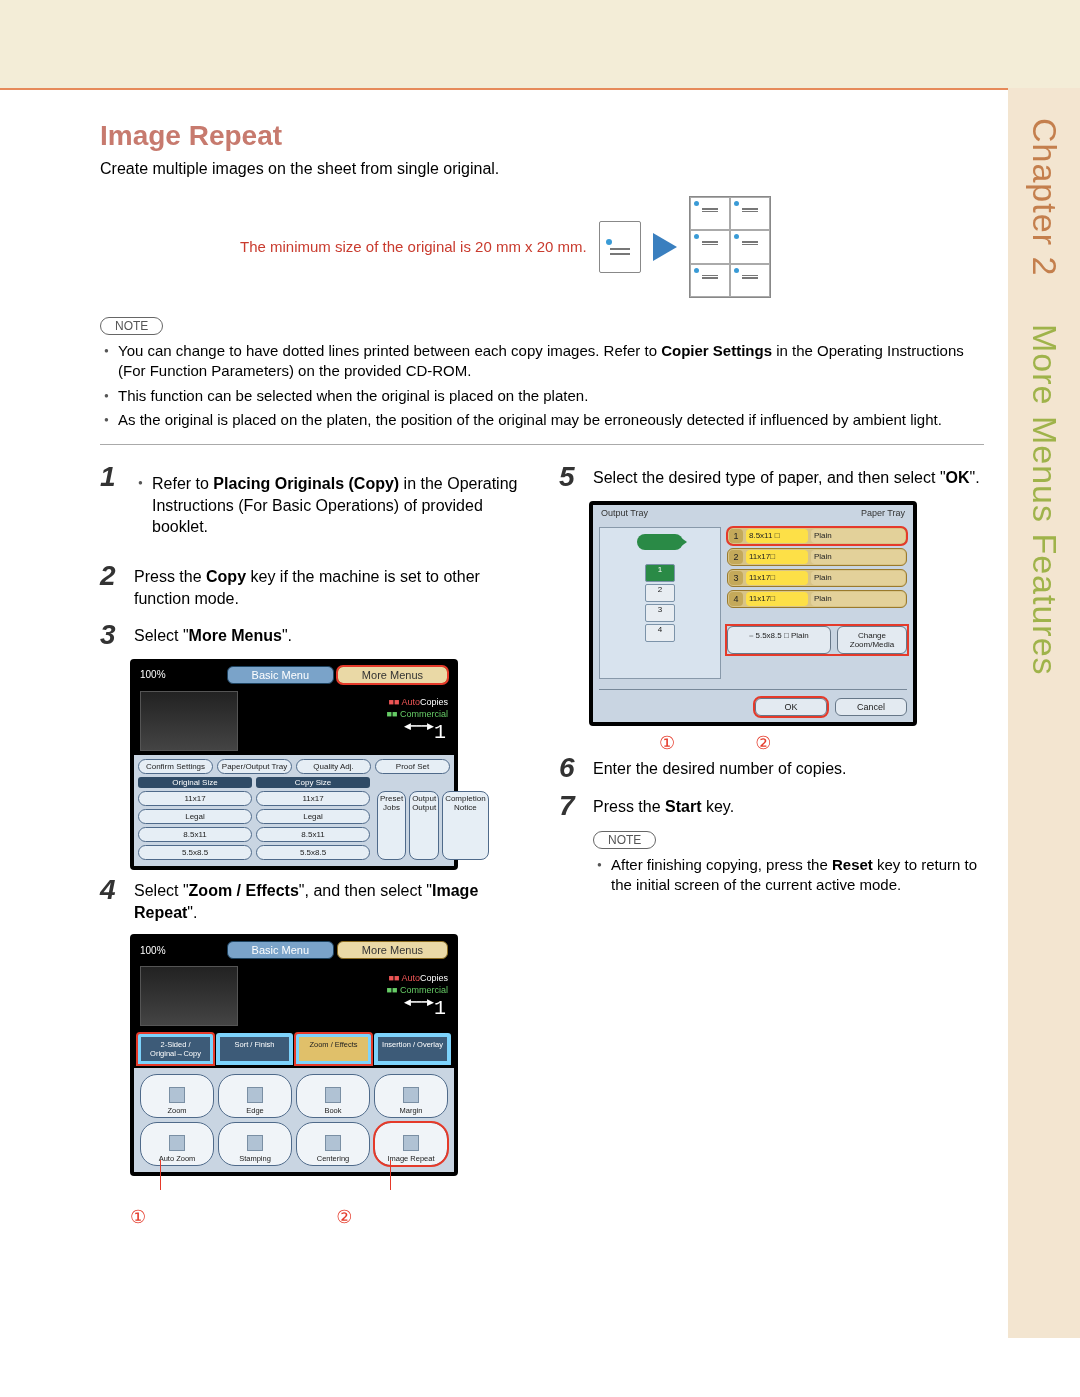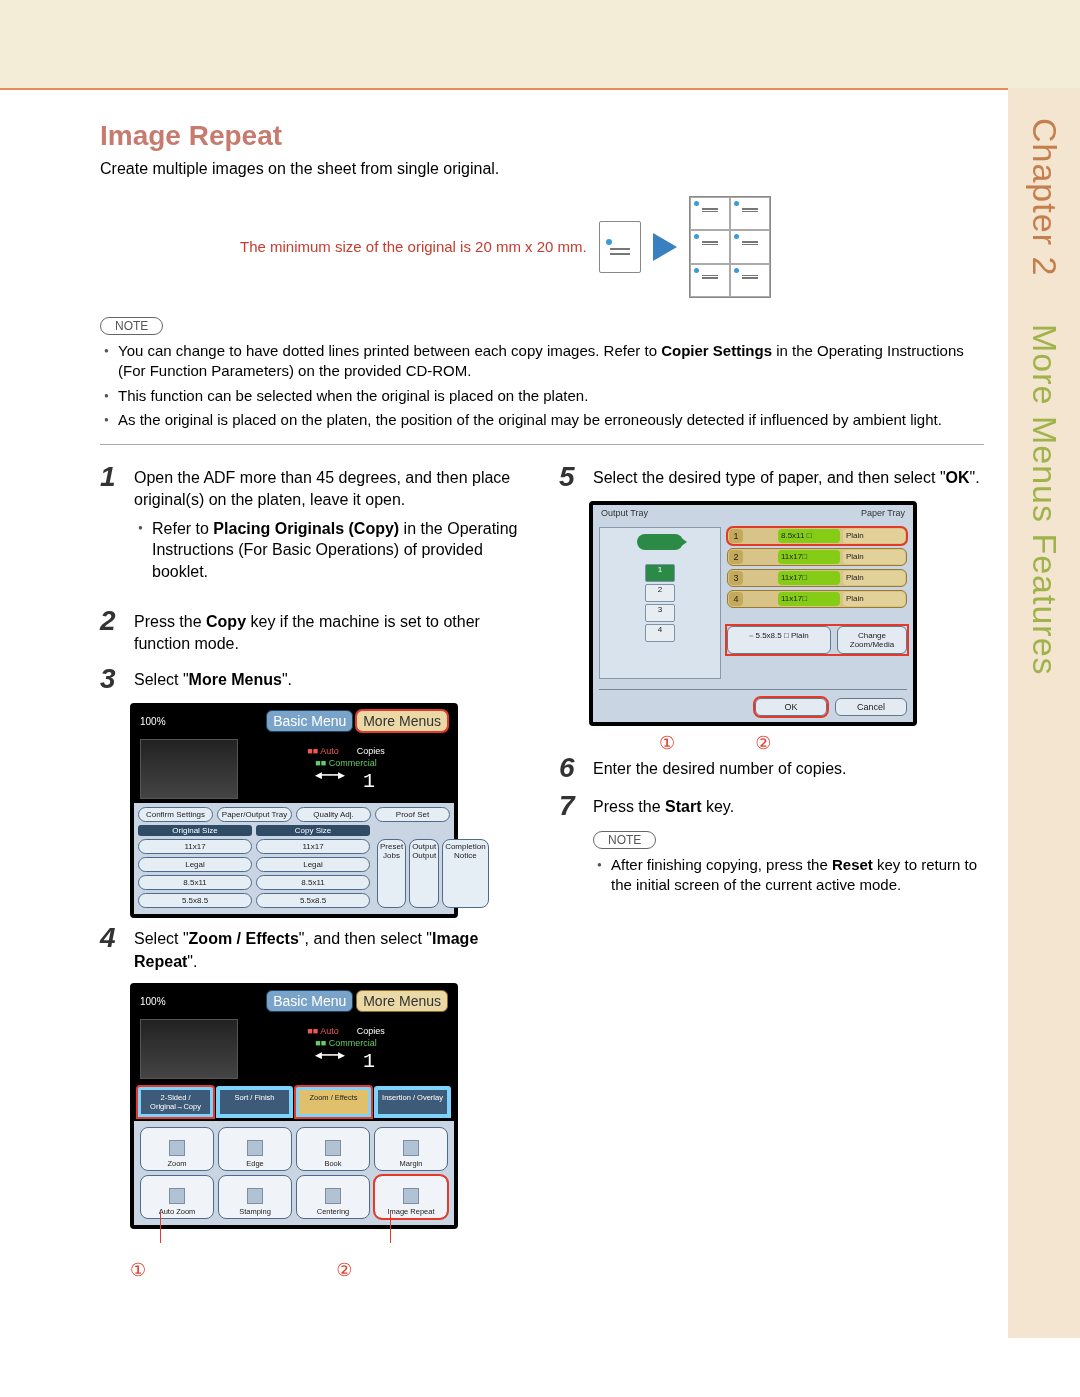--- a/index.html
+++ b/index.html
@@ -163,23 +163,23 @@
     padding: 3px 6px;
     display: flex;
     justify-content: space-between;
     align-items: center;
   }
   .ss-top .label {
     background: #000; color: #fff; font-size: 10px;
   }
   .ss-pill {
     display: inline-block;
-    padding: 2px 6px;
+    padding: 2px 24px;
     border-radius: 6px;
-    font-size: 14px;
+    font-size: 11px;
     text-align: center;
   }
   .pill-basic { background: #7aa3c9; color: #fff; border: 1px solid #1d425f;}
   .pill-more { background: #ead9a6; color: #333; border: 1px solid #8a6b1f; }
   .red-outline { outline: 2px solid #e53a2a; outline-offset: -1px; }
   .ss-midbar {
     background: #000;
     color: #fff;
     display: flex;
     padding: 4px 6px;
@@ -190,21 +190,21 @@
     width: 96px; height: 58px;
     background: linear-gradient(#222,#444);
     border: 1px solid #555;
     position: relative;
   }
   .ss-midbar .right-stack {
     flex: 1;
     display: flex; flex-direction: column; gap: 2px;
     font-size: 9px;
   }
-  .ss-midbar .right-stack .line { display: flex; justify-content: center; gap: 18px; }
+  .ss-midbar .right-stack .line { display: flex; justify-content: flex-end; }
   .ss-midbar .right-stack .big { font-size: 20px; color: #fff; font-family: 'Courier New', monospace; align-self: flex-end; margin-right: 2px;}
 
   .ss-lower {
     background: #c9d5e2;
     padding: 4px 4px 6px 4px;
   }
   .ss-row { display: flex; gap: 4px; margin-bottom: 3px; }
   .ss-btn {
     flex: 1;
     background: #e6eef5;
@@ -244,21 +244,21 @@
   .grid-eff {
     display: grid;
     grid-template-columns: repeat(4, 1fr);
     gap: 4px;
     padding: 6px;
     background: #c9d5e2;
   }
   .eff-btn {
     height: 40px;
     border: 1px solid #4f6a8a;
-    border-radius: 8px;
+    border-radius: 17px;
     background: #f0f4f8;
     display: flex; flex-direction: column; align-items: center; justify-content: flex-end;
     font-size: 7.5px;
     padding-bottom: 2px;
   }
   .eff-btn .ic { width: 14px; height: 14px; background: #b0c2d4; margin-bottom: 3px; border: 1px solid #7a8fa4;}
   .callouts-row { margin-left: 30px; width: 320px; display: flex; justify-content: flex-start; gap: 190px; font-size: 18px; color: #e53a2a; }
   .callouts-row.c2 { gap: 80px; margin-left: 100px; width: auto;}
 
   
@@ -283,21 +283,21 @@
   .ssb-right { flex: 1; display: flex; flex-direction: column; gap: 3px;}
   .paper-row {
     display: flex; gap: 3px;
     background: #d8c488;
     border: 1px solid #9a7a2c;
     border-radius: 6px;
     padding: 1px;
     align-items: stretch;
   }
   .paper-row .pn { width: 14px; text-align: center; background: #c4a95a; border-radius: 4px; font-size: 9px; line-height: 14px;}
-  .paper-row .pz { flex: 0 0 56px; background: #84cc16; border-radius: 4px; font-size: 8px; padding: 2px 3px; margin-left: 32px;}
+  .paper-row .pz { flex: 0 0 56px; background: #fde047; border-radius: 4px; font-size: 8px; padding: 2px 3px;}
   .paper-row .pt { flex: 1; background: #e3d19a; border-radius: 4px; font-size: 8px; padding: 2px 3px;}
   .ssb-bottom-row { display: flex; gap: 6px; margin-top: 6px;}
   .small-btn { flex:1; border:1px solid #678; border-radius:6px; background:#e3eaf1; font-size:8px; text-align:center; padding:4px 2px;}
   .ssb-footer { padding: 4px 6px 6px 6px; display: flex; justify-content: flex-end; gap: 8px; background:#c9d5e2;}
   .ssb-footer .okb { width: 70px; text-align:center; border:1px solid #678; border-radius:6px; background:#e3eaf1; font-size:9px; padding:3px 0;}
   .ssb-footer .okb.red-box{ outline:2px solid #e53a2a; }
   hr.ssb-hr { margin:4px 6px; border:none; border-top:1px solid #789;}
 
   .page-num {
     position: absolute;
@@ -387,21 +387,20 @@
   </ul>
 
   <hr class="hr">
 
   <div class="columns">
 
     <div class="col">
       <div class="step">
         <div class="step-num">1</div>
         <div class="step-body">
-          <span>Open the ADF more than 45 degrees, and then place original(s) on the platen, leave it open.</span>
           <ul class="sub-list">
             <li><span>Refer to </span><strong>Placing Originals (Copy)</strong><span> in the Operating Instructions (For Basic Operations) of provided booklet.</span></li>
           </ul>
         </div>
       </div>
 
       <div class="step">
         <div class="step-num">2</div>
         <div class="step-body">
           <span>Press the </span><strong>Copy</strong><span> key if the machine is set to other function mode.</span>

